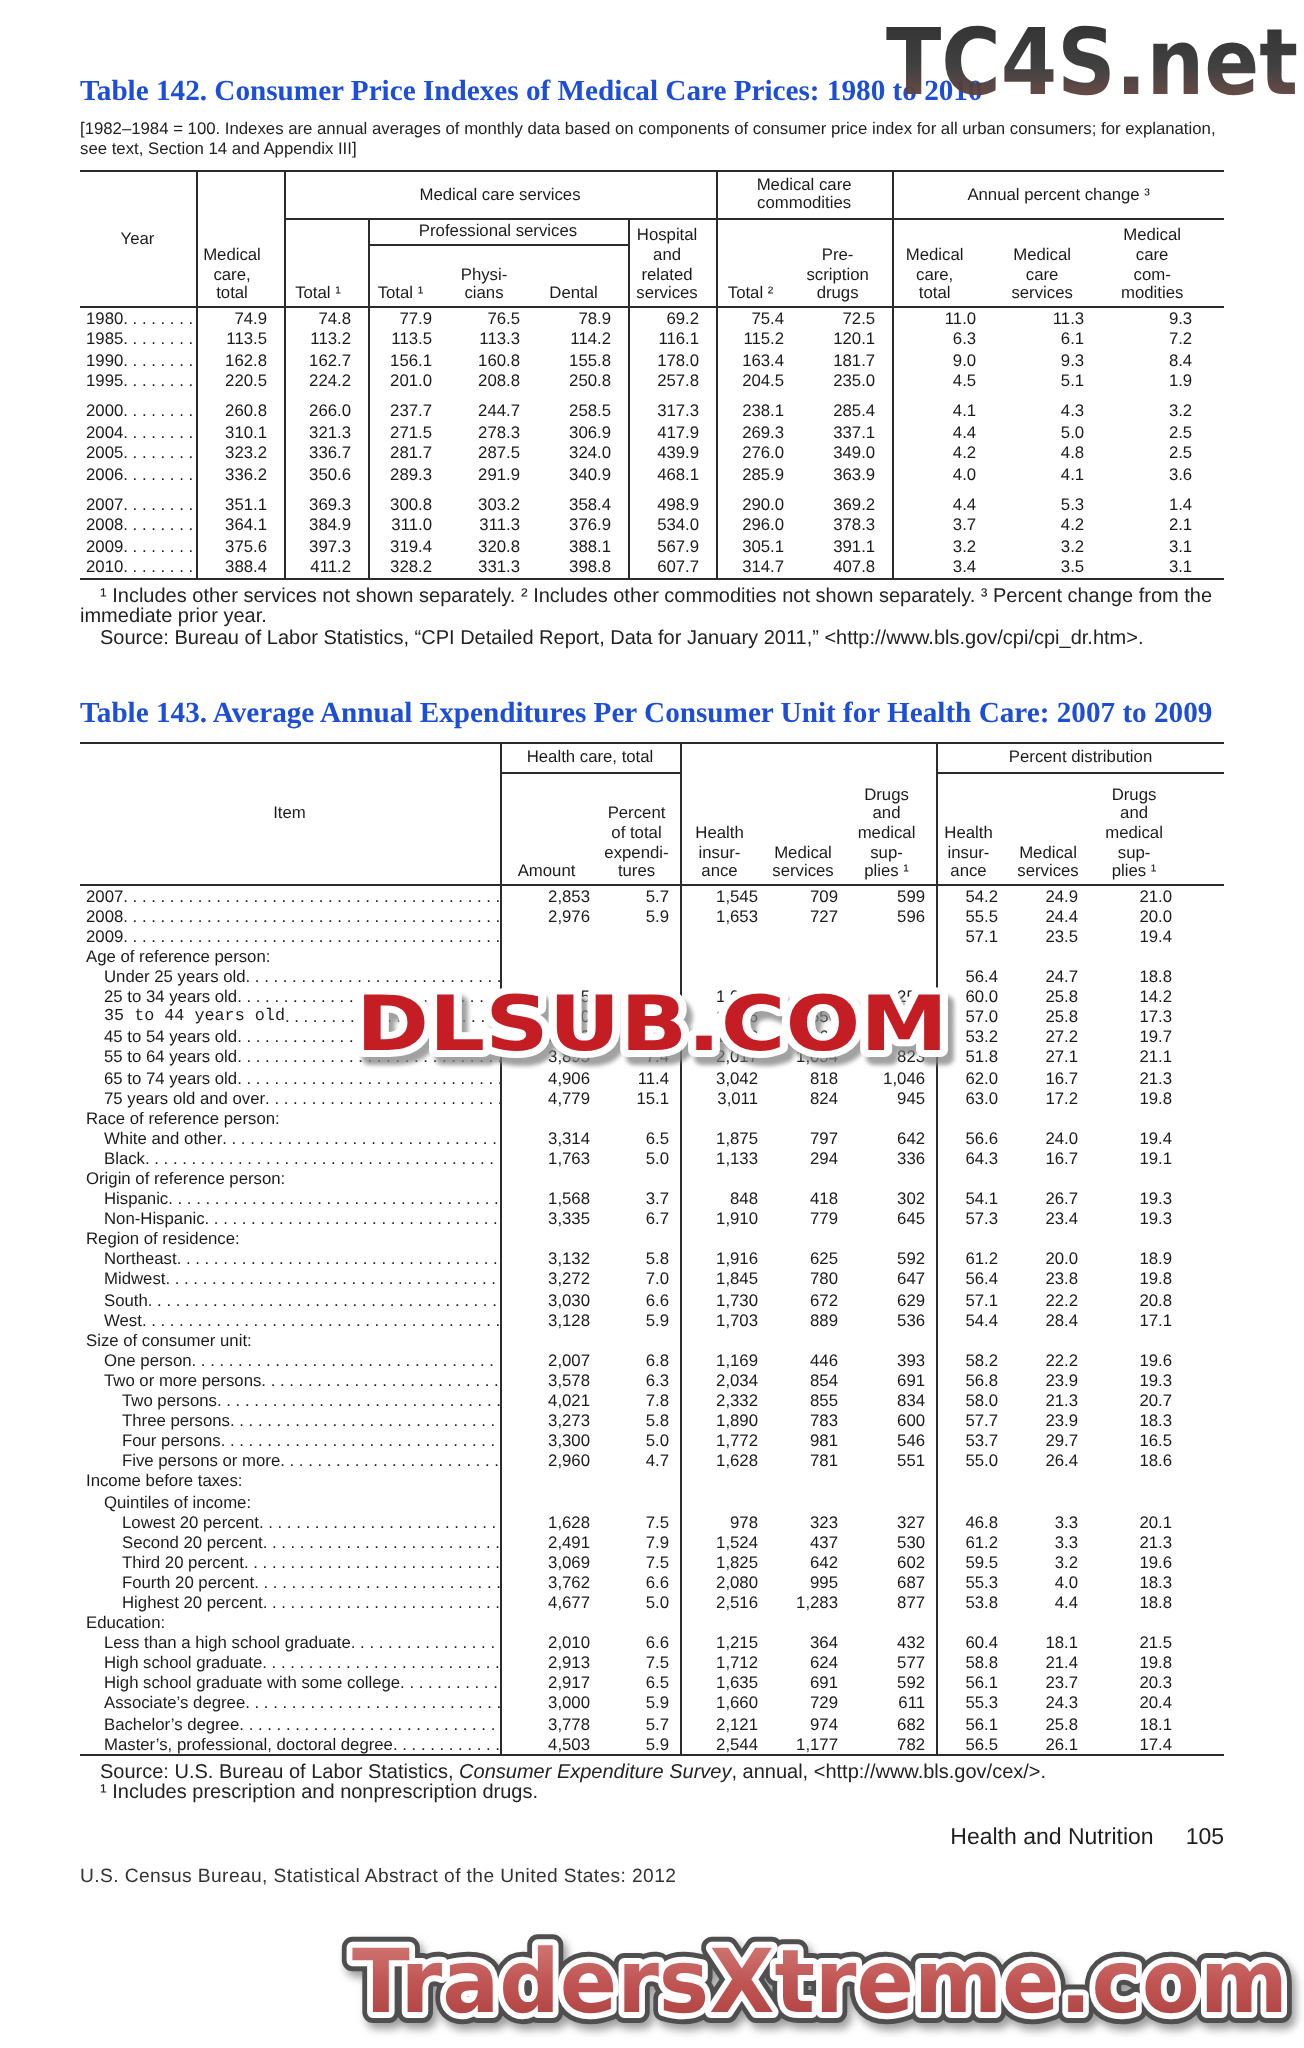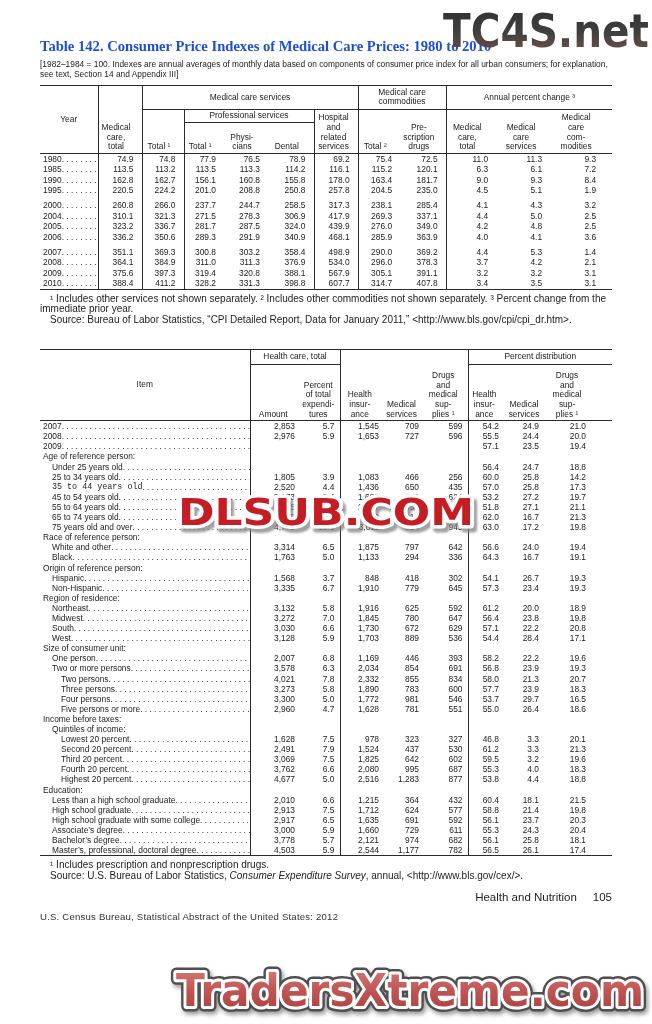--- a/index.html
+++ b/index.html
@@ -350,20 +350,21 @@
         </tr>
       </tbody>
   </table>
 
   <div class="footnotes">
     <p class="fn-indent">¹ Includes other services not shown separately. ² Includes other commodities not shown separately. ³ Percent change from the immediate prior year.</p>
     <p class="fn-indent">Source: Bureau of Labor Statistics, “CPI Detailed Report, Data for January 2011,” &lt;http://www.bls.gov/cpi/cpi_dr.htm&gt;.</p>
   </div>
 
   <div class="t143-block">
+    <h1 class="tbl-title" style="line-height:17.5px;">Table 143. Average Annual Expenditures Per Consumer Unit for Health Care: 2007 to 2009</h1>
 
     <table id="t143">
       <colgroup>
         <col style="width:210px">
           <col style="width:52px">
           <col style="width:38px">
         <col style="width:44px">
           <col style="width:40px">
           <col style="width:44px">
         <col style="width:40px">
@@ -1083,22 +1084,22 @@
             <td class="num">1,177</td>
             <td class="num">782</td>
             <td class="num">56.5</td>
             <td class="num">26.1</td>
             <td class="num">17.4</td>
           </tr>
         </tbody>
     </table>
 
     <div class="footnotes">
+      <p class="fn-indent"><span>Source: U.S. Bureau of Labor Statistics, </span><i>Consumer Expenditure Survey</i><span>, annual, &lt;http://www.bls.gov/cex/&gt;.</span></p>
       <p class="fn-indent">¹ Includes prescription and nonprescription drugs.</p>
-      <p class="fn-indent"><span>Source: U.S. Bureau of Labor Statistics, </span><i>Consumer Expenditure Survey</i><span>, annual, &lt;http://www.bls.gov/cex/&gt;.</span></p>
     </div>
   </div>
 
   <div class="footer-right">
     <span>Health and Nutrition</span><span class="pgnum">105</span>
   </div>
   <div class="credit">U.S. Census Bureau, Statistical Abstract of the United States: 2012</div>
 </div>
 
 <svg class="wm" style="left:436px;top:2px;" width="216" height="58" viewBox="0 0 216 58">

